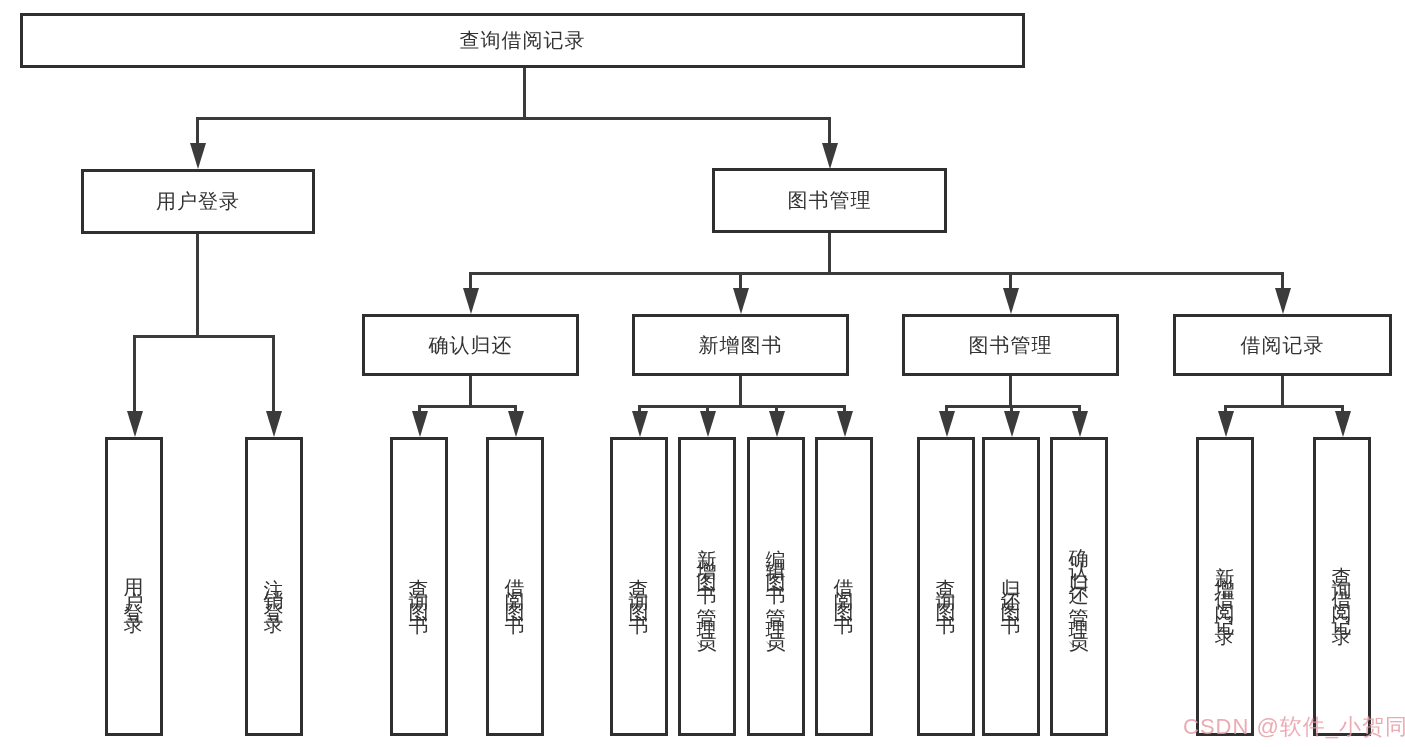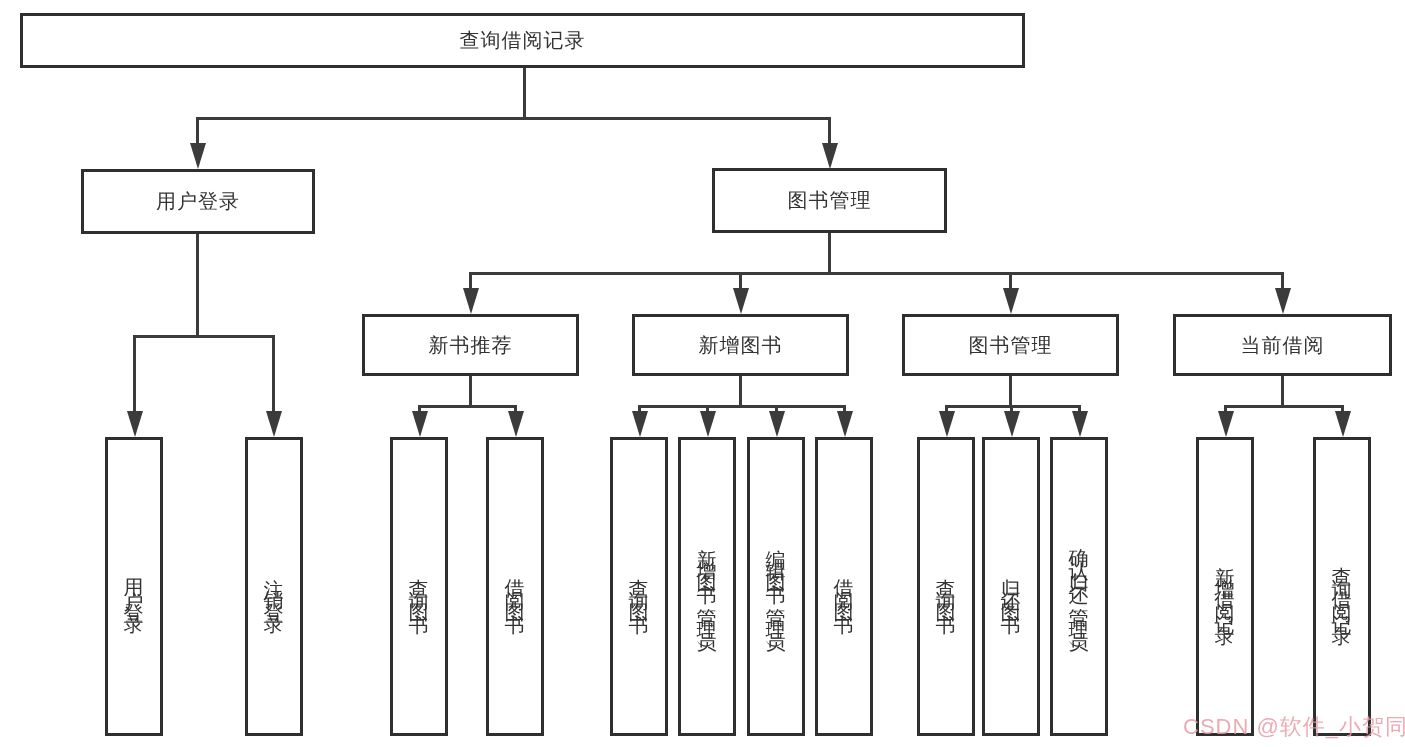--- a/index.html
+++ b/index.html
@@ -117,30 +117,30 @@
   </div>
 
   <div class="box" style="left:81px;top:169px;width:234px;height:65px">
     <span class="hlabel">用户登录</span>
   </div>
   <div class="box" style="left:712px;top:168px;width:235px;height:65px">
     <span class="hlabel">图书管理</span>
   </div>
 
   <div class="box" style="left:362px;top:314px;width:217px;height:62px">
-    <span class="hlabel">新书推荐</span>
+    <span class="hlabel">确认归还</span>
   </div>
   <div class="box" style="left:632px;top:314px;width:217px;height:62px">
     <span class="hlabel">新增图书</span>
   </div>
   <div class="box" style="left:902px;top:314px;width:217px;height:62px">
     <span class="hlabel">图书管理</span>
   </div>
   <div class="box" style="left:1173px;top:314px;width:219px;height:62px">
-    <span class="hlabel">当前借阅</span>
+    <span class="hlabel">借阅记录</span>
   </div>
 
   <div class="box" style="left:105px;top:437px;width:58px;height:299px">
     <span class="vlabel">用户登录</span>
   </div>
   <div class="box" style="left:245px;top:437px;width:58px;height:299px">
     <span class="vlabel">注销登录</span>
   </div>
 
   <div class="box" style="left:390px;top:437px;width:58px;height:299px">

